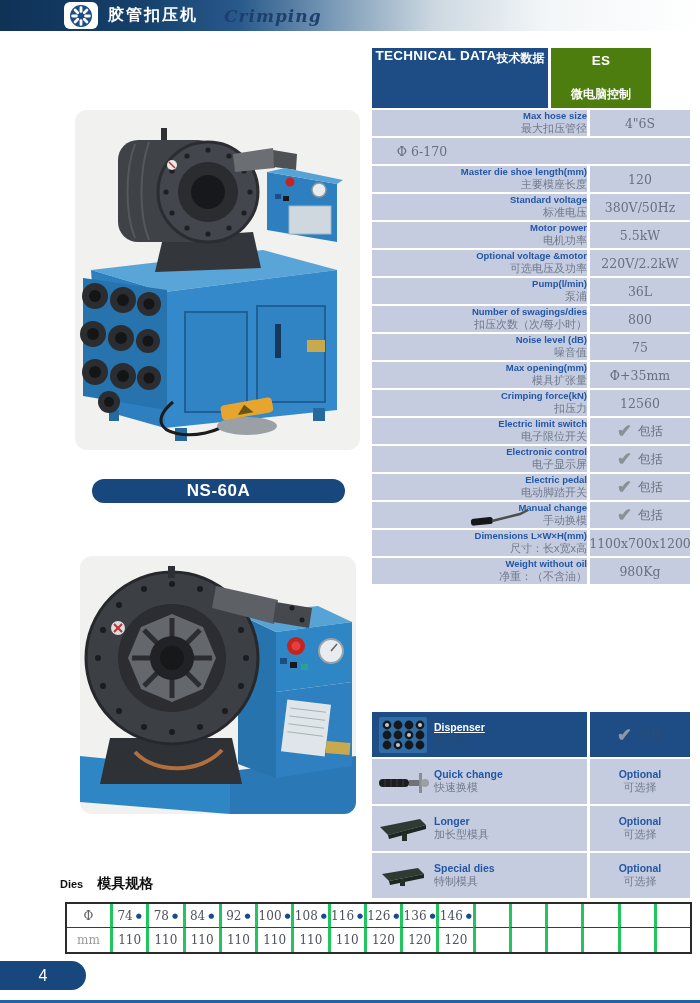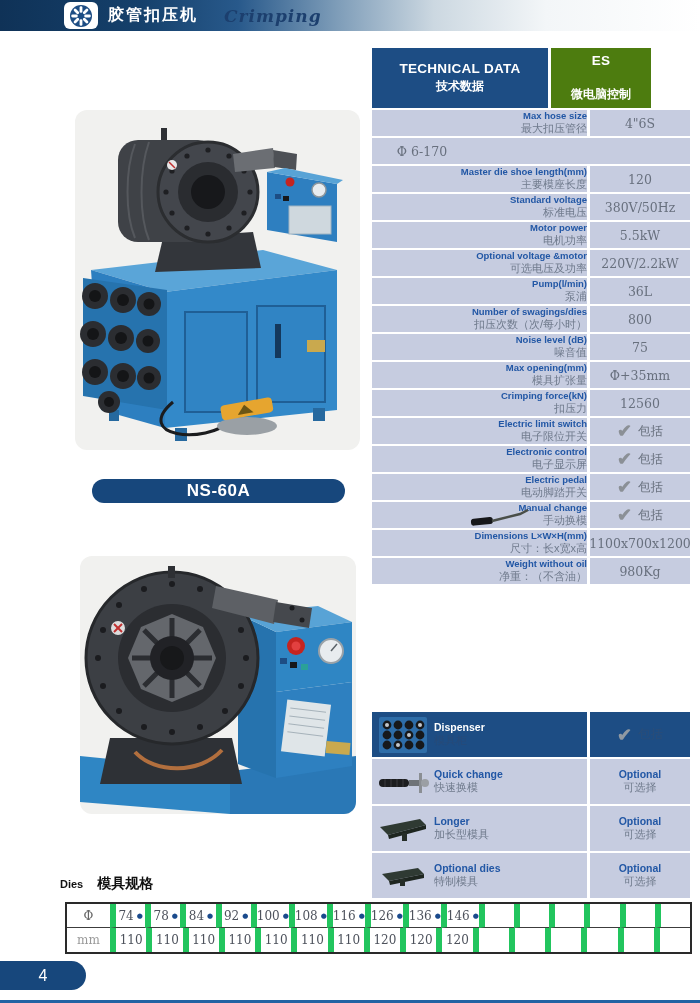--- a/index.html
+++ b/index.html
@@ -22,21 +22,21 @@
   .photo svg { display:block; }
 
   
   .badge { position:absolute; left:92px; top:479px; width:253px; height:24px; background:#17477c;
     border-radius:14px; color:#fff; font-weight:bold; font-size:17px; display:flex; align-items:center; justify-content:center; letter-spacing:0.5px; }
 
   
   .tech { position:absolute; left:372px; top:48px; width:318px; }
   .tt-head { display:flex; height:60px; margin-bottom:2px; }
   .tt-head-left { width:179px; background:#1d4d84; border-right:3px solid #fff; color:#fff; text-align:center;
-    display:flex; flex-direction:column; justify-content:center; }
+    display:flex; flex-direction:row; justify-content:center; }
   .tt-head-right { width:100px; background:#4d7c0f; color:#fff; text-align:center;
     display:flex; flex-direction:column; justify-content:center;gap:16px; }
   .tt-l1 { font-size:13.5px; font-weight:bold; letter-spacing:0.3px; }
   .tt-l2 { font-size:12px; font-weight:bold; margin-top:2px; }
 
   .trow { display:flex; height:26px; margin-bottom:2px; background:#c6cce0;text-align:right; }
   .tcell-label { width:218px; border-right:3px solid #fff; padding-left:12px; display:flex; flex-direction:column; justify-content:center; position:relative; }
   .len { font-size:9.5px; font-weight:bold; color:#2257a5; line-height:1.15; }
   .lzh { font-size:11px; color:#6f7a8c; line-height:1.2; margin-top:0; }
   .tcell-value { width:100px; display:flex; align-items:center; justify-content:center; gap:6px; }
@@ -45,37 +45,37 @@
   .row-icon { position:absolute; left:98px; top:5px; }
 
   
   .options { position:absolute; left:372px; top:712px; width:318px; }
   .orow { display:flex; height:45px; margin-bottom:2px; background:#c6cce0; }
   .orow.dark { background:#1d4d84; }
   .ocell-img { width:62px; display:flex; align-items:center; justify-content:center; }
   .ocell-label { width:156px; border-right:3px solid #fff; display:flex; flex-direction:column; justify-content:center; }
   .oen { font-size:10.5px; font-weight:bold; color:#2257a5; line-height:1.2; }
   .ozh { font-size:11px; color:#6f7a8c; line-height:1.25; }
-  .orow.dark .oen { color:#fff; }
+  .orow.dark .oen { color:#fff;text-decoration:underline; }
   .orow.dark .ozh { color:#274a78; }
   .ocell-value { width:100px; display:flex; flex-direction:column; align-items:center; justify-content:center; }
   .ocell-value.inline { flex-direction:row; gap:6px; }
   .oval-en { font-size:10.5px; font-weight:bold; color:#2257a5; line-height:1.2; }
   .oval-zh { font-size:11px; color:#6f7a8c; line-height:1.25; }
   .orow.dark .vtext { color:#2b4d78; }
   .orow.dark .check { color:#9099a2; }
 
   
   .dies-title { position:absolute; left:60px; top:874px; color:#111; }
   .dt-en { font-size:11px; font-weight:bold; }
   .dt-zh { font-size:14px; font-weight:bold; margin-left:14px; }
   .dies-table { position:absolute; left:65px; top:902px; width:627px; border:2px solid #2a2a2a; background:#fff; }
   .drow { display:flex; }
   .dcell { height:24px; flex:1; display:flex; align-items:center; justify-content:center;
-    font-family:"DejaVu Serif", serif; font-size:12px; color:#4d525c; border-left:6px solid #22c55e; }
+    font-family:"DejaVu Serif", serif; font-size:12px; color:#4d525c; border-left:3px solid #22c55e; }
   .dcell.first { flex:0 0 43px; border-left:none; color:#666; }
   .drow.top .dcell { border-bottom:1px solid #3c3c3c; }
   .drow.bot .dcell.first { color:#999; }
   .dot { color:#1a4a8c; font-size:7px; margin-left:3px; }
 
   
   .page-badge { position:absolute; left:0; top:961px; width:86px; height:29px; background:#17477c;
     border-radius:0 15px 15px 0; color:#fff; font-size:16px; display:flex; align-items:center; justify-content:center; }
   .bottom-rule { position:absolute; left:0; top:1000px; width:700px; height:3px; background:#2263a3; }
 </style>
@@ -518,21 +518,21 @@
       </div>
       <div class="orow">
         <div class="ocell-img">
           <svg width="54" height="24" viewBox="0 0 54 24">
             <polygon points="6,10 42,4 48,10 13,17" fill="#2f3a33"></polygon>
             <polygon points="13,17 48,10 48,14 14,21" fill="#1e2620"></polygon>
             <rect x="24" y="15" width="5" height="7" fill="#252d27"></rect>
           </svg>
         </div>
         <div class="ocell-label">
-          <div class="oen">Optional dies</div>
+          <div class="oen">Special dies</div>
           <div class="ozh">特制模具</div>
         </div>
         <div class="ocell-value">
           <div class="oval-en">Optional</div>
           <div class="oval-zh">可选择</div>
         </div>
       </div>
     </section>
 
   <div class="dies-title">

